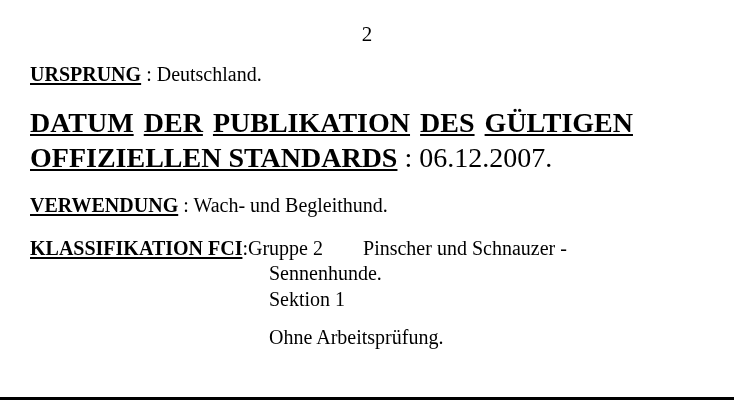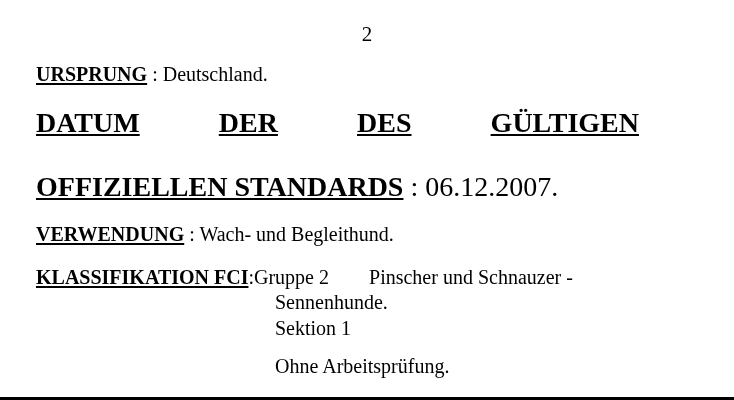--- a/index.html
+++ b/index.html
@@ -25,21 +25,21 @@
     top: 22px;
     left: 0;
     width: 734px;
     text-align: center;
     font-size: 21px;
     font-family: "Liberation Serif", serif;
   }
   .content {
     position: absolute;
     top: 62px;
-    left: 36px;
+    left: 30px;
     width: 640px;
   }
   .entry {
     margin-bottom: 17px;
     font-size: 20px;
     line-height: 1.28;
   }
   .entry-label {
     font-weight: bold;
     text-decoration: underline;
@@ -61,21 +61,20 @@
     text-decoration: underline;
     text-underline-offset: 2px;
     width: 603px;
   }
   .just-line > span {
     white-space: pre;
   }
   .second-line {
     display: flex;
     align-items: flex-end;
-    margin-top: 29px;
   }
   .second-line .ul {
     font-weight: bold;
     text-decoration: underline;
     text-underline-offset: 2px;
     white-space: pre;
   }
   .second-line .plain {
     font-weight: normal;
     white-space: pre;
@@ -139,20 +138,21 @@
   <div class="content">
 
     <div class="entry">
       <span class="entry-label">URSPRUNG</span><span class="entry-value"> : </span><span class="entry-value">Deutschland.</span>
     </div>
 
     <div class="entry-wide">
       <div class="just-line">
         <span>DATUM</span>
         <span>DER</span>
+        <span>PUBLIKATION</span>
         <span>DES</span>
         <span>GÜLTIGEN</span>
       </div>
       <div class="second-line">
         <span class="ul">OFFIZIELLEN STANDARDS</span>
           <span class="plain"> : </span>
           <span class="plain">06.12.2007.</span>
       </div>
     </div>
 

